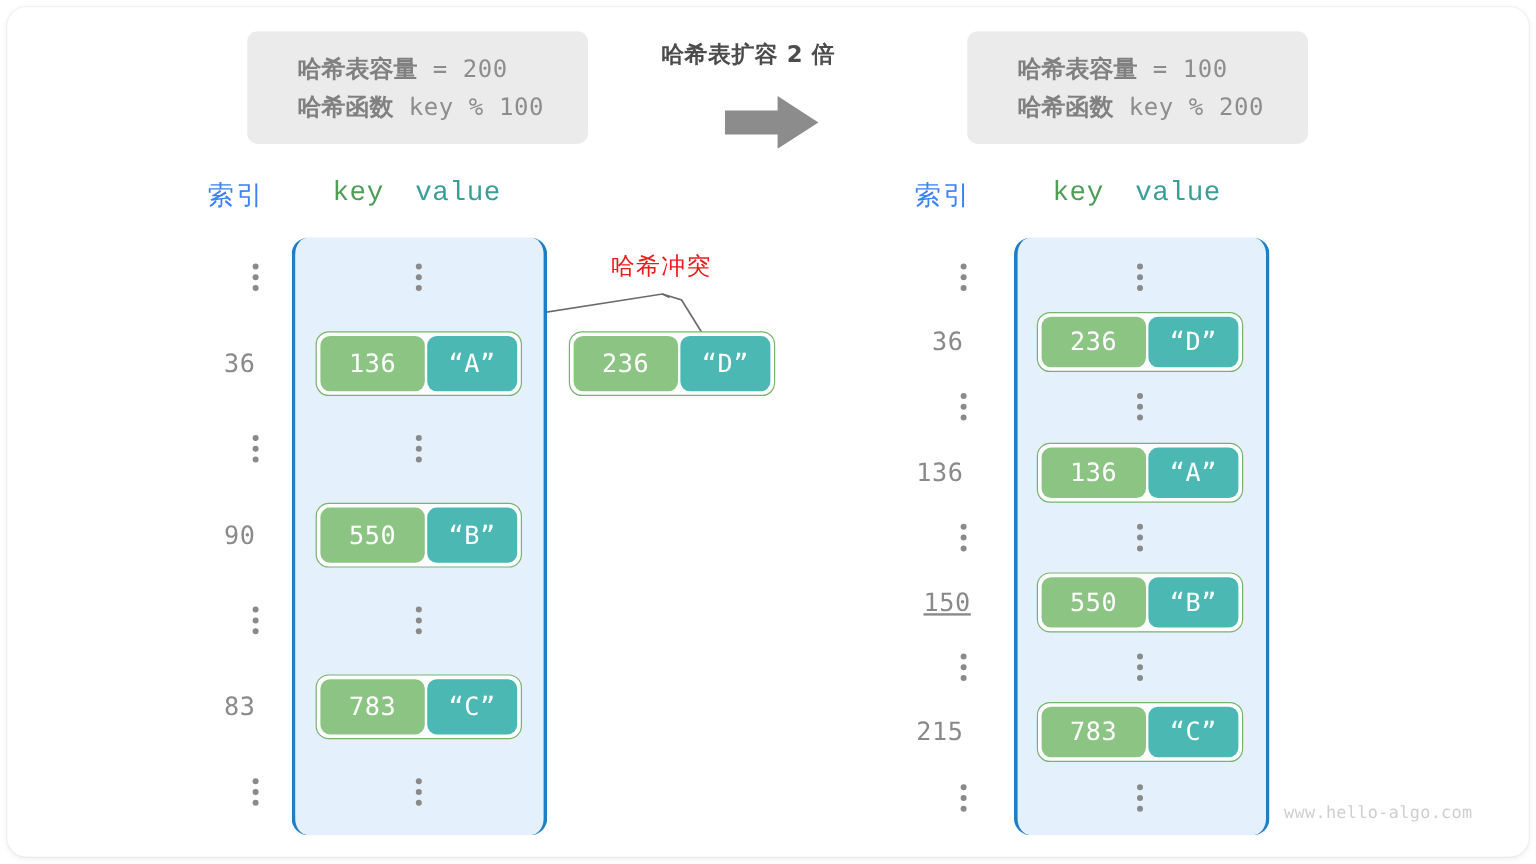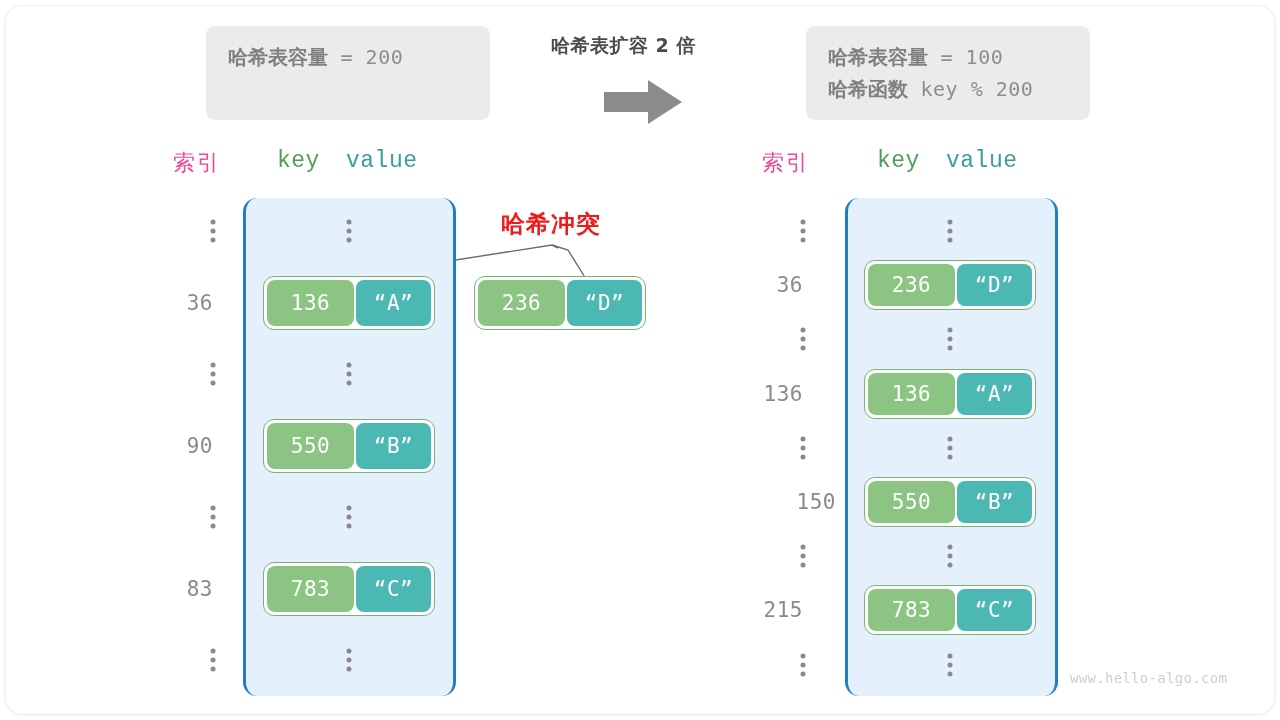--- a/index.html
+++ b/index.html
@@ -42,20 +42,21 @@
     color: #8d8d8d;
     letter-spacing: 0.5px;
     white-space: pre;
     line-height: 1.62;
   }
   .info-line b {
     font-family: "DejaVu Sans", "Liberation Sans", sans-serif;
     font-weight: bold;
     color: #808080;
     letter-spacing: 0;
+    margin-left: 20px;
   }
 
   .transform-title {
     position: absolute;
     font-size: 19px;
     font-weight: bold;
     color: #4c4c4c;
     white-space: pre;
     letter-spacing: 0.5px;
   }
@@ -64,21 +65,21 @@
   
   .col-head {
     position: absolute;
     font-family: Liberation Mono, monospace;
     font-size: 23px;
     white-space: pre;
     letter-spacing: 0.5px;
   }
   .head-index {
     font-family: Liberation Sans, sans-serif;
-    color: #ec4899;
+    color: #3b82f6;
     font-size: 22px;
     letter-spacing: 2px;
   }
   .head-key   { color: #4f9e56; }
   .head-value { color: #3a9e9b; }
 
   
   .bucket-box {
     position: absolute;
     background: #e4f0fb;
@@ -141,22 +142,22 @@
   }
   .pair .v {
     background: #4bb8b3;
     border-radius: 8px;
   }
 
   
   .collide-label {
     position: absolute;
     color: #ef1a1a;
-    font-weight: bold;
-    font-size: 24px;
+    font-weight: normal;
+    font-size: 20px;
     letter-spacing: 1px;
     white-space: pre;
     transform: translateX(-50%);
   }
   #leader-lines {
     position: absolute;
     left: 0; top: 0;
     width: 1280px; height: 720px;
     pointer-events: none;
   }
@@ -177,20 +178,21 @@
 <div id="canvas">
   <div id="frame"></div>
 
   <svg id="leader-lines" viewBox="0 0 1280 720" xmlns="http://www.w3.org/2000/svg">
     <polyline points="353,276 552,245 558,248" fill="none" stroke="#6b6b6b" stroke-width="1.4"></polyline>
     <polyline points="552,245 568,250 586,279" fill="none" stroke="#6b6b6b" stroke-width="1.4"></polyline>
   </svg>
 
   <div class="info-box" style="left:206px; top:26px; width:284px; height:94px;">
     <div class="info-line"><b>哈希表容量</b><span> = 200</span></div>
+    <div class="info-line"><b>哈希函数</b><span> key % 100</span></div>
   </div>
 
   <div class="transform-title" style="left:551px; top:33px;">哈希表扩容 2 倍</div>
   <div class="arrow-wrap" style="left:604px; top:80px;">
     <svg width="78" height="44" viewBox="0 0 78 44" xmlns="http://www.w3.org/2000/svg">
       <polygon points="0,12 44,12 44,0 78,22 44,44 44,32 0,32" fill="#8c8c8c"></polygon>
     </svg>
   </div>
 
   <div class="info-box" style="left:806px; top:26px; width:284px; height:94px;">
@@ -306,21 +308,21 @@
       <div class="vdots" style="left: 803px; top: 447.8px;">
         <i></i>
         <i></i>
         <i></i>
       </div>
       <div class="vdots" style="left: 950px; top: 447.8px;">
         <i></i>
         <i></i>
         <i></i>
       </div>
-      <div class="idx-label" style="left: 776px; width: 60px; top: 502px;">150</div>
+      <div class="idx-label" style="left: 749px; width: 60px; top: 502px; text-decoration: underline;">150</div>
       <div class="pair" style="left: 950px; top: 502px; width: 172px; height: 50px;">
         <div class="cell k" style="width: 88px;">550</div>
         <div class="cell v" style="width: 76px;">“B”</div>
       </div>
       <div class="vdots" style="left: 803px; top: 556.2px;">
         <i></i>
         <i></i>
         <i></i>
       </div>
       <div class="vdots" style="left: 950px; top: 556.2px;">

